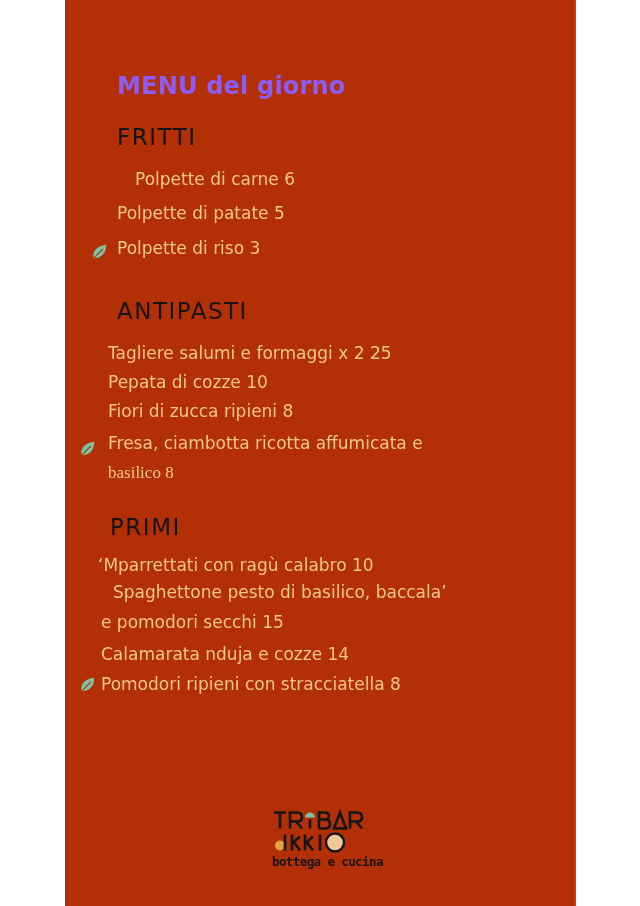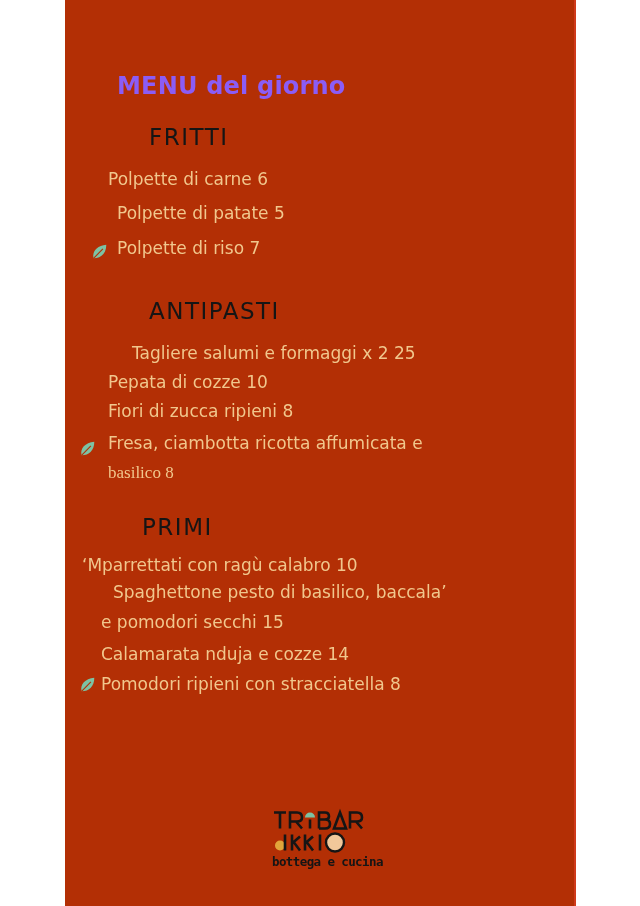--- a/index.html
+++ b/index.html
@@ -1,53 +1,53 @@
 <!DOCTYPE html>
 <html><head>
 <meta charset="utf-8">
 <style>
   html, body { margin:0; padding:0; }
   body { width:640px; height:906px; background:#ffffff; position:relative; overflow:hidden; }
   .panel { position:absolute; left:65px; top:0; width:509px; height:906px; background:#b32f05; border-right:2px solid #cf3a1a; }
   .title { position:absolute; left:117px; top:72px; font-family:"DejaVu Sans", sans-serif; font-weight:bold; font-size:24px; color:#8b5cf6; letter-spacing:0.2px; }
-  .section { position:absolute; font-family:"DejaVu Sans", sans-serif; font-size:23px; color:#151515; letter-spacing:1.5px; font-weight:normal;margin-left:32px; }
+  .section { position:absolute; font-family:"DejaVu Sans", sans-serif; font-size:23px; color:#151515; letter-spacing:1.5px; font-weight:normal; }
   .item { position:absolute; font-family:"DejaVu Sans", sans-serif; font-size:17px; color:#f1c78d; white-space:nowrap; }
   .leaf { position:absolute; width:17px; height:17px; }
   .logo { position:absolute; left:272px; top:800px; width:100px; height:72px; }
   .logo-sub { position:absolute; left:272px; top:854px; font-family:"DejaVu Sans Mono", monospace; font-size:12.5px; color:#151515; font-weight:bold; letter-spacing:-0.6px; white-space:nowrap;text-align:center; }
 </style>
 </head>
 <body>
 
 <div class="panel"></div>
 
 <div class="title">MENU del giorno</div>
 
 <div class="section" style="left:117px; top:124px;">FRITTI</div>
-<div class="item" style="left:108px; top:169px;">Polpette di carne 6</div>
+<div class="item" style="left:135px; top:169px;">Polpette di carne 6</div>
 <div class="item" style="left:117px; top:203px;">Polpette di patate 5</div>
 <svg class="leaf" style="left:91px; top:243px;" viewBox="0 0 20 20">
     <path d="M3 18 C1 10 7 3 18 2 C18 12 12 18 3 18 Z" fill="#7cc3a4"></path>
     <path d="M3 18 L14 7" stroke="#b32f05" stroke-width="1.3"></path>
   </svg>
-<div class="item" style="left:117px; top:238px;">Polpette di riso 7</div>
+<div class="item" style="left:117px; top:238px;">Polpette di riso 3</div>
 
 <div class="section" style="left:117px; top:298px;">ANTIPASTI</div>
-<div class="item" style="left:108px; top:343px;margin-left:24px;">Tagliere salumi e formaggi x 2   25</div>
+<div class="item" style="left:108px; top:343px;">Tagliere salumi e formaggi x 2   25</div>
 <div class="item" style="left:108px; top:372px;">Pepata di cozze 10</div>
 <div class="item" style="left:108px; top:401px;text-align:center;">Fiori di zucca ripieni 8</div>
 <svg class="leaf" style="left:79px; top:440px;" viewBox="0 0 20 20">
     <path d="M3 18 C1 10 7 3 18 2 C18 12 12 18 3 18 Z" fill="#7cc3a4"></path>
     <path d="M3 18 L14 7" stroke="#b32f05" stroke-width="1.3"></path>
   </svg>
 <div class="item" style="left:108px; top:433px;">Fresa, ciambotta ricotta affumicata e</div>
 <div class="item" style="left:108px; top:463px;font-family:Liberation Serif, serif;">basilico 8</div>
 
 <div class="section" style="left:110px; top:514px;">PRIMI</div>
-<div class="item" style="left:82px; top:555px;">‘Mparrettati con ragù calabro  10</div>
+<div class="item" style="left:98px; top:555px;">‘Mparrettati con ragù calabro  10</div>
 <div class="item" style="left:101px; top:582px;margin-left:12px;">Spaghettone pesto di basilico, baccala’</div>
 <div class="item" style="left:101px; top:612px;">e pomodori secchi 15</div>
 <div class="item" style="left:101px; top:644px;">Calamarata nduja e cozze 14</div>
 <svg class="leaf" style="left:79px; top:676px;" viewBox="0 0 20 20">
     <path d="M3 18 C1 10 7 3 18 2 C18 12 12 18 3 18 Z" fill="#7cc3a4"></path>
     <path d="M3 18 L14 7" stroke="#b32f05" stroke-width="1.3"></path>
   </svg>
 <div class="item" style="left:101px; top:674px;">Pomodori ripieni con stracciatella 8</div>
 
 <svg class="logo" viewBox="0 0 100 55">

